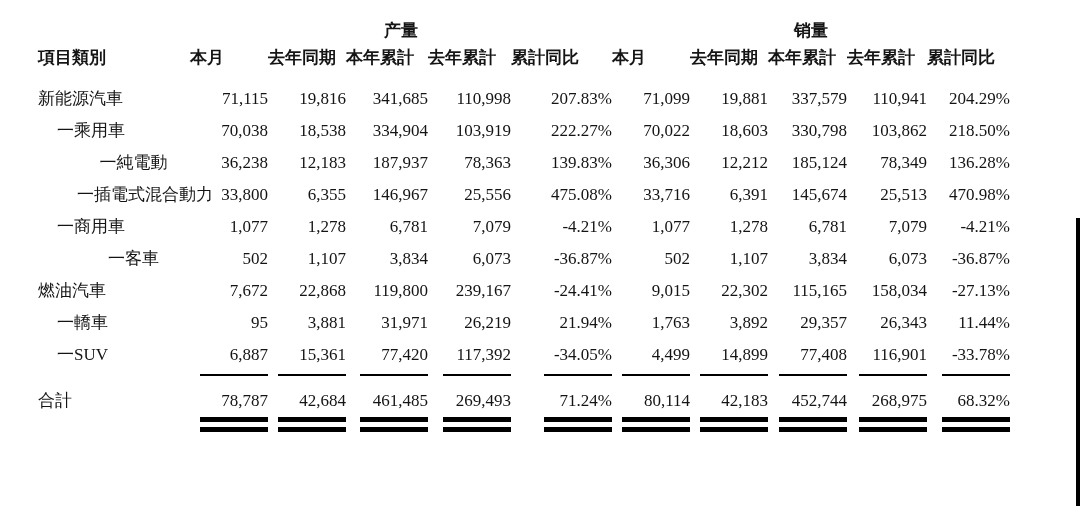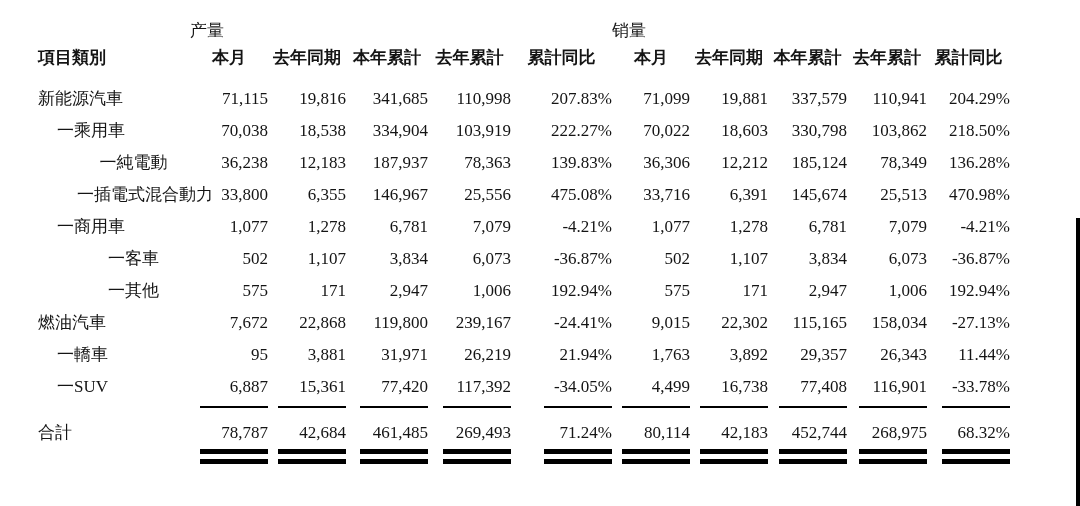--- a/index.html
+++ b/index.html
@@ -11,25 +11,25 @@
   }
   table.fin {
     border-collapse:collapse; table-layout:fixed;
     margin:12px 0 0 30px; width:980px;
   }
   th, td {
     padding:0; white-space:nowrap;
     font-size:17px; font-weight:normal; color:#141414;
   }
   tr.group-row th {
-    font-weight:normal; text-align:left;
+    font-weight:bold; text-align:center;
     padding:8px 0 5px 0; line-height:22px;
   }
   tr.col-row th {
-    font-weight:bold; text-align:center; line-height:22px;
+    font-weight:bold; text-align:left; line-height:22px;
   }
   tr.col-row th.cat { text-align:left; padding-left:8px; }
   tr.spacer td { height:14px; }
   tr.data td { height:32px; line-height:32px; }
   td.num { text-align:right; }
   td.label-cell { padding-left:8px; }
   td.label-cell.ind1 { padding-left:27px; }
   td.label-cell.ind2 { padding-left:47px;text-align:center; }
   tr.rule-row td { height:10px; vertical-align:top; }
   tr.rule-row .rule {
@@ -159,33 +159,20 @@
         <td class="num">3,834</td>
         <td class="num">6,073</td>
         <td class="num">-36.87%</td>
         <td class="num">502</td>
         <td class="num">1,107</td>
         <td class="num">3,834</td>
         <td class="num">6,073</td>
         <td class="num">-36.87%</td>
       </tr>
       <tr class="data">
-        <td class="label-cell ind2">一其他</td>
-        <td class="num">575</td>
-        <td class="num">171</td>
-        <td class="num">2,947</td>
-        <td class="num">1,006</td>
-        <td class="num">192.94%</td>
-        <td class="num">575</td>
-        <td class="num">171</td>
-        <td class="num">2,947</td>
-        <td class="num">1,006</td>
-        <td class="num">192.94%</td>
-      </tr>
-      <tr class="data">
         <td class="label-cell ind0">燃油汽車</td>
         <td class="num">7,672</td>
         <td class="num">22,868</td>
         <td class="num">119,800</td>
         <td class="num">239,167</td>
         <td class="num">-24.41%</td>
         <td class="num">9,015</td>
         <td class="num">22,302</td>
         <td class="num">115,165</td>
         <td class="num">158,034</td>
@@ -205,21 +192,21 @@
         <td class="num">11.44%</td>
       </tr>
       <tr class="data">
         <td class="label-cell ind1">一SUV</td>
         <td class="num">6,887</td>
         <td class="num">15,361</td>
         <td class="num">77,420</td>
         <td class="num">117,392</td>
         <td class="num">-34.05%</td>
         <td class="num">4,499</td>
-        <td class="num">16,738</td>
+        <td class="num">14,899</td>
         <td class="num">77,408</td>
         <td class="num">116,901</td>
         <td class="num">-33.78%</td>
       </tr>
       <tr class="rule-row">
         <td></td>
         <td>
           <div class="rule"></div>
         </td>
         <td>

